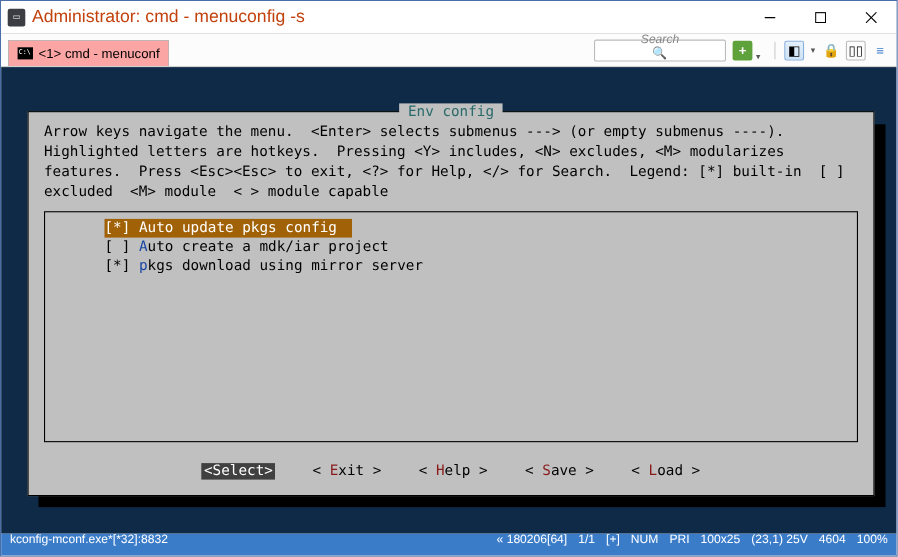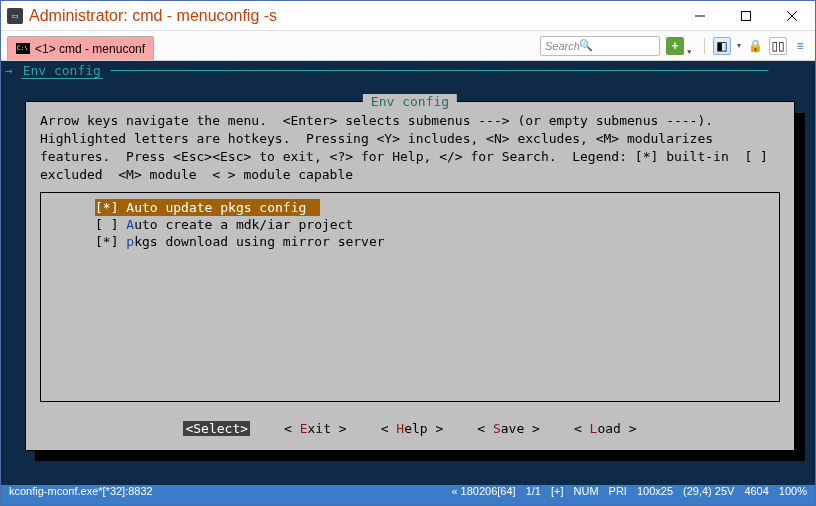--- a/index.html
+++ b/index.html
@@ -80,21 +80,22 @@
     border: 1px solid #bcbcbc;
     border-radius: 2px;
     background: #fff;
     display: flex;
     align-items: center;
     padding: 0 4px;
     font-size: 11px;
     color: #888;
     font-style: italic;
     margin-right: 6px;
-    justify-content: flex-start;
+    justify-content: flex-end;
+    flex-direction: column;
   }
   .search .mag { color:#888; font-style: normal;}
   .toolbar-icons { display:flex; gap:4px; align-items:center;}
   .tb-icon { width:18px; height:18px; display:flex; align-items:center; justify-content:center; font-size:12px; border-radius:2px;}
   .tb-plus { background:#5fa23c; color:#fff; font-weight:bold; position:relative;}
   .tb-plus::after { content:"▾"; font-size:7px; color:#555; position:absolute; right:-7px; bottom:-1px;}
   .tb-sep { width:1px; height:16px; background:#ccc; margin:0 4px;}
   .tb-pane { border:1px solid #88b0dd; background:linear-gradient(#e4f0fb,#cde2f6);}
   .tb-lock { color:#d58b13;}
   .tb-list { border:1px solid #bbb;}
@@ -239,21 +240,20 @@
     <div class="tb-sep"></div>
     <div class="tb-icon tb-pane">◧</div>
     <div class="tb-icon" style="width:8px;font-size:8px;color:#555;">▾</div>
     <div class="tb-icon tb-lock">🔒</div>
     <div class="tb-icon tb-list">▯▯</div>
     <div class="tb-icon tb-menu">≡</div>
   </div>
 </div>
 
 <div class="terminal">
-  <div class="crumb"><span class="arrow">→ </span><span style="border-bottom:1px solid #2aa5a5; padding:0 2px;">Env config</span><span style="color:#2aa5a5;"> ────────────────────────────────────────────────────────────────────────────────────</span></div>
 
   <div class="panel-shadow"></div>
   <div class="panel">
     <div class="panel-title"> Env config </div>
     <div class="panel-help">Arrow keys navigate the menu.  &lt;Enter&gt; selects submenus ---&gt; (or empty submenus ----).  Highlighted letters are hotkeys.  Pressing &lt;Y&gt; includes, &lt;N&gt; excludes, &lt;M&gt; modularizes features.  Press &lt;Esc&gt;&lt;Esc&gt; to exit, &lt;?&gt; for Help, &lt;/&gt; for Search.  Legend: [*] built-in  [ ] excluded  &lt;M&gt; module  &lt; &gt; module capable</div>
     <div class="inner-box" id="options-box"><div class="opt-row sel">[*] <span class="hotkey-white">A</span>uto update pkgs config</div><div class="opt-row">[ ] <span class="hotkey-blue">A</span>uto create a mdk/iar project</div><div class="opt-row">[*] <span class="hotkey-blue">p</span>kgs download using mirror server</div></div>
     <div class="button-row" id="button-row">
         <span class="mbtn sel">&lt;<span class="hk">S</span>elect&gt;</span>
         <span class="mbtn">&lt; <span class="hk">E</span>xit &gt;</span>
         <span class="mbtn">&lt; <span class="hk">H</span>elp &gt;</span>
@@ -265,16 +265,16 @@
 
 <div class="statusbar">
   <span>kconfig-mconf.exe*[*32]:8832</span>
   <span class="sp"></span>
   <span>« 180206[64]</span>
   <span>1/1</span>
   <span>[+]</span>
   <span>NUM</span>
   <span>PRI</span>
   <span>100x25</span>
-  <span>(29,4) 25V</span>
+  <span>(23,1) 25V</span>
   <span>4604</span>
   <span>100%</span>
 </div>
 
 </body></html>

